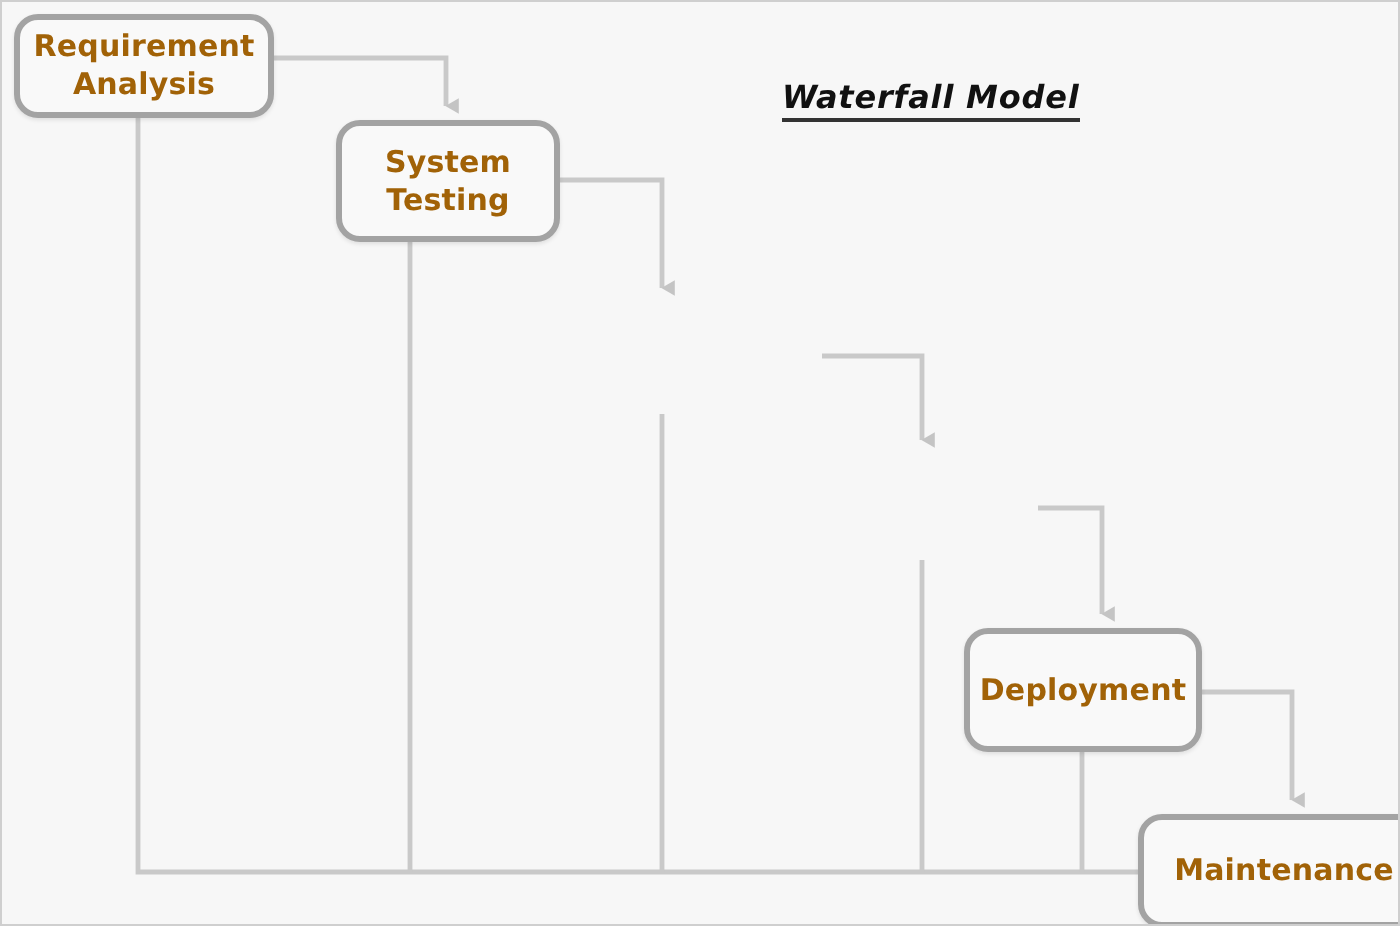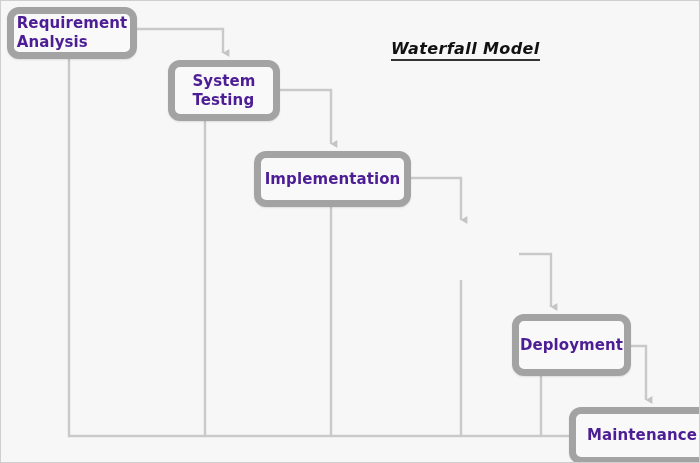--- a/index.html
+++ b/index.html
@@ -21,26 +21,27 @@
     position: absolute;
     left: 0;
     top: 0;
     width: 700px;
     height: 463px;
   }
   .stage-box {
     position: absolute;
     box-sizing: border-box;
     background: #f9f9f9;
-    border: 7px solid #a3a3a3;
+    border: 3px solid #a3a3a3;
     border-radius: 12px;
     display: flex;
     align-items: center;
     justify-content: center;
-    color: #4c1d95;
+    text-align: center;
+    color: #a16207;
     font-weight: bold;
     font-size: 15px;
     line-height: 1.25;
     letter-spacing: 0.1px;
     z-index: 4;
     box-shadow: 0 1px 2px rgba(0,0,0,0.10);
   }
   .stage-label {
     display: block;
     padding: 0 8px;
@@ -91,26 +92,23 @@
   <div class="stage-box" style="left:6px; top:6px; width:130px; height:52px;">
     <span class="stage-label">Requirement
 Analysis</span>
   </div>
 
   <div class="stage-box" style="left:167px; top:59px; width:112px; height:61px;">
     <span class="stage-label">System
 Testing</span>
   </div>
 
-  <div class="stage-box" style="left:253px; top:150px; width:157px; height:56px;">
-    <span class="stage-label">Implementation</span>
-  </div>
 
 
-  <div class="stage-box" style="left:481px; top:313px; width:119px; height:62px;margin-left:30px;">
+  <div class="stage-box" style="left:481px; top:313px; width:119px; height:62px;">
     <span class="stage-label">Deployment</span>
   </div>
 
   <div class="stage-box" style="left:568px; top:406px; width:146px; height:57px;">
     <span class="stage-label">Maintenance</span>
   </div>
 
 </div>
 
 </body></html>

